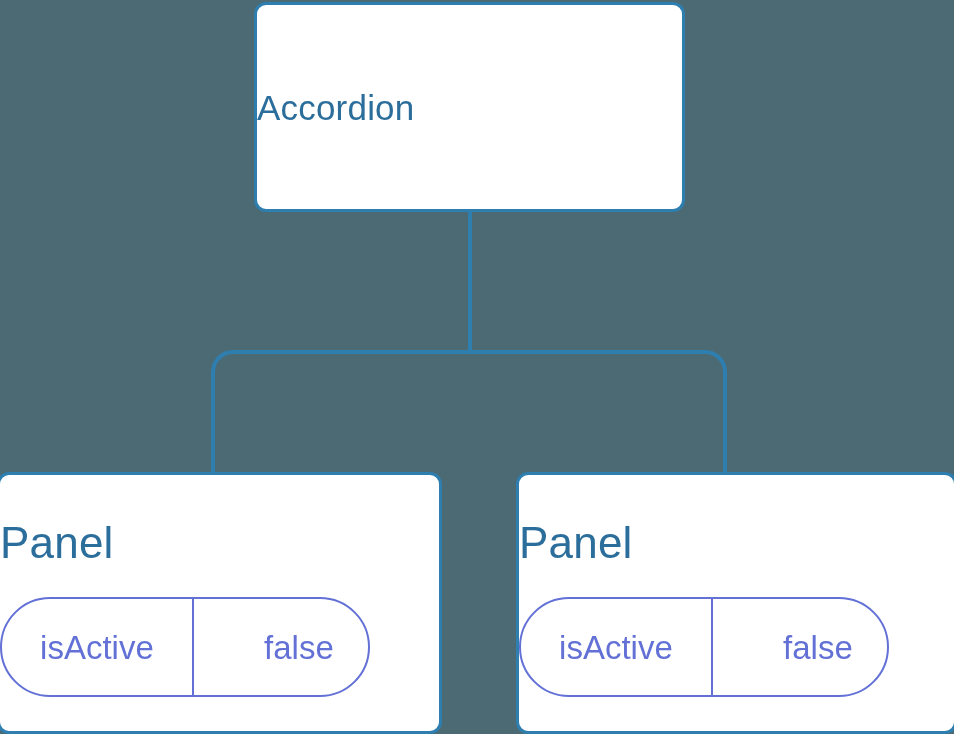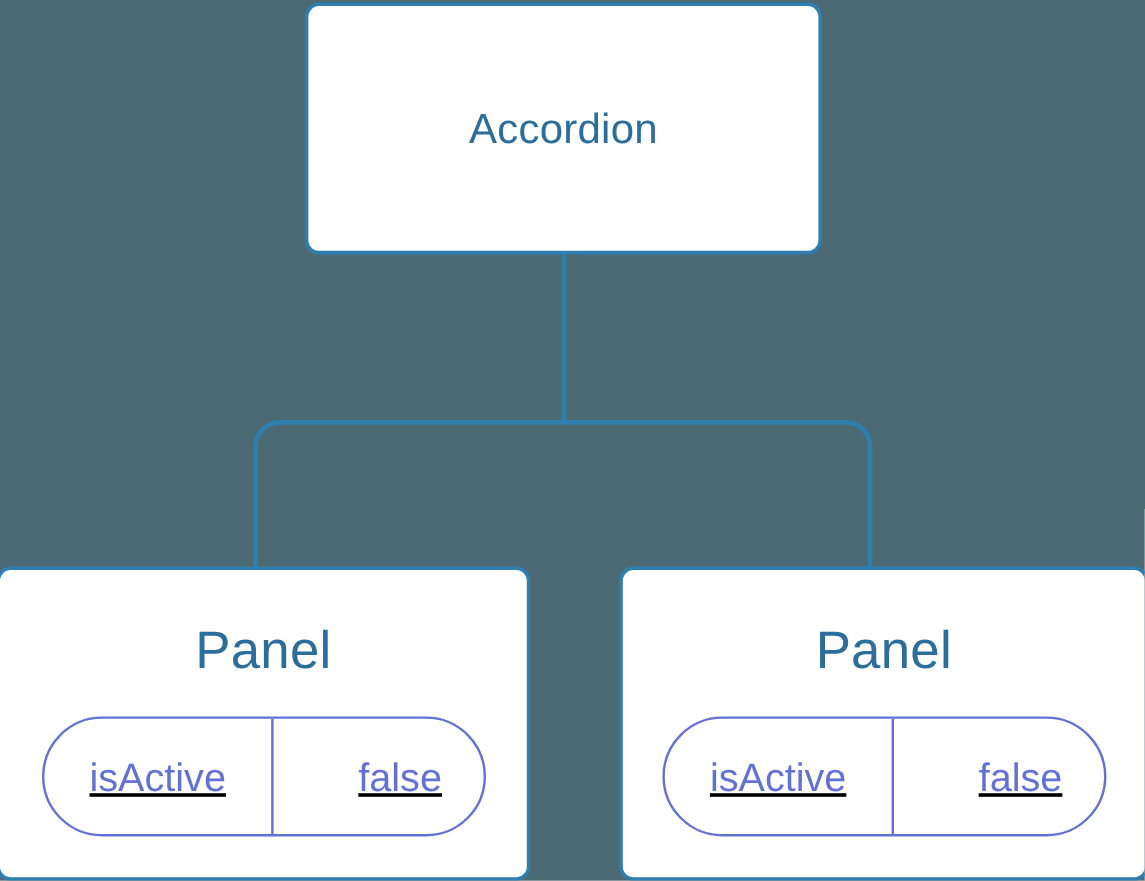--- a/index.html
+++ b/index.html
@@ -33,21 +33,20 @@
   
   .node {
     position: absolute;
     box-sizing: border-box;
     background: #ffffff;
     border: 3px solid #2e7eb0;
     border-radius: 12px;
     z-index: 2;
     display: flex;
     flex-direction: column;
-    align-items: center;
   }
 
   .node-title {
     color: #2c6e9b;
     font-size: 44px;
     line-height: 1;
     letter-spacing: 0.2px;
     white-space: nowrap;
   }
 
@@ -84,21 +83,20 @@
   .prop-pill {
     display: flex;
     align-items: stretch;
     margin-top: 32px;
     height: 100px;
     border: 2px solid #6371d6;
     border-radius: 50px;
     background: #ffffff;
     overflow: hidden;
     box-sizing: border-box;
-    text-decoration: underline;
   }
   .prop-key,
   .prop-val {
     display: flex;
     align-items: center;
     justify-content: center;
     color: #6371d6;
     font-size: 33px;
     line-height: 1;
     white-space: nowrap;

